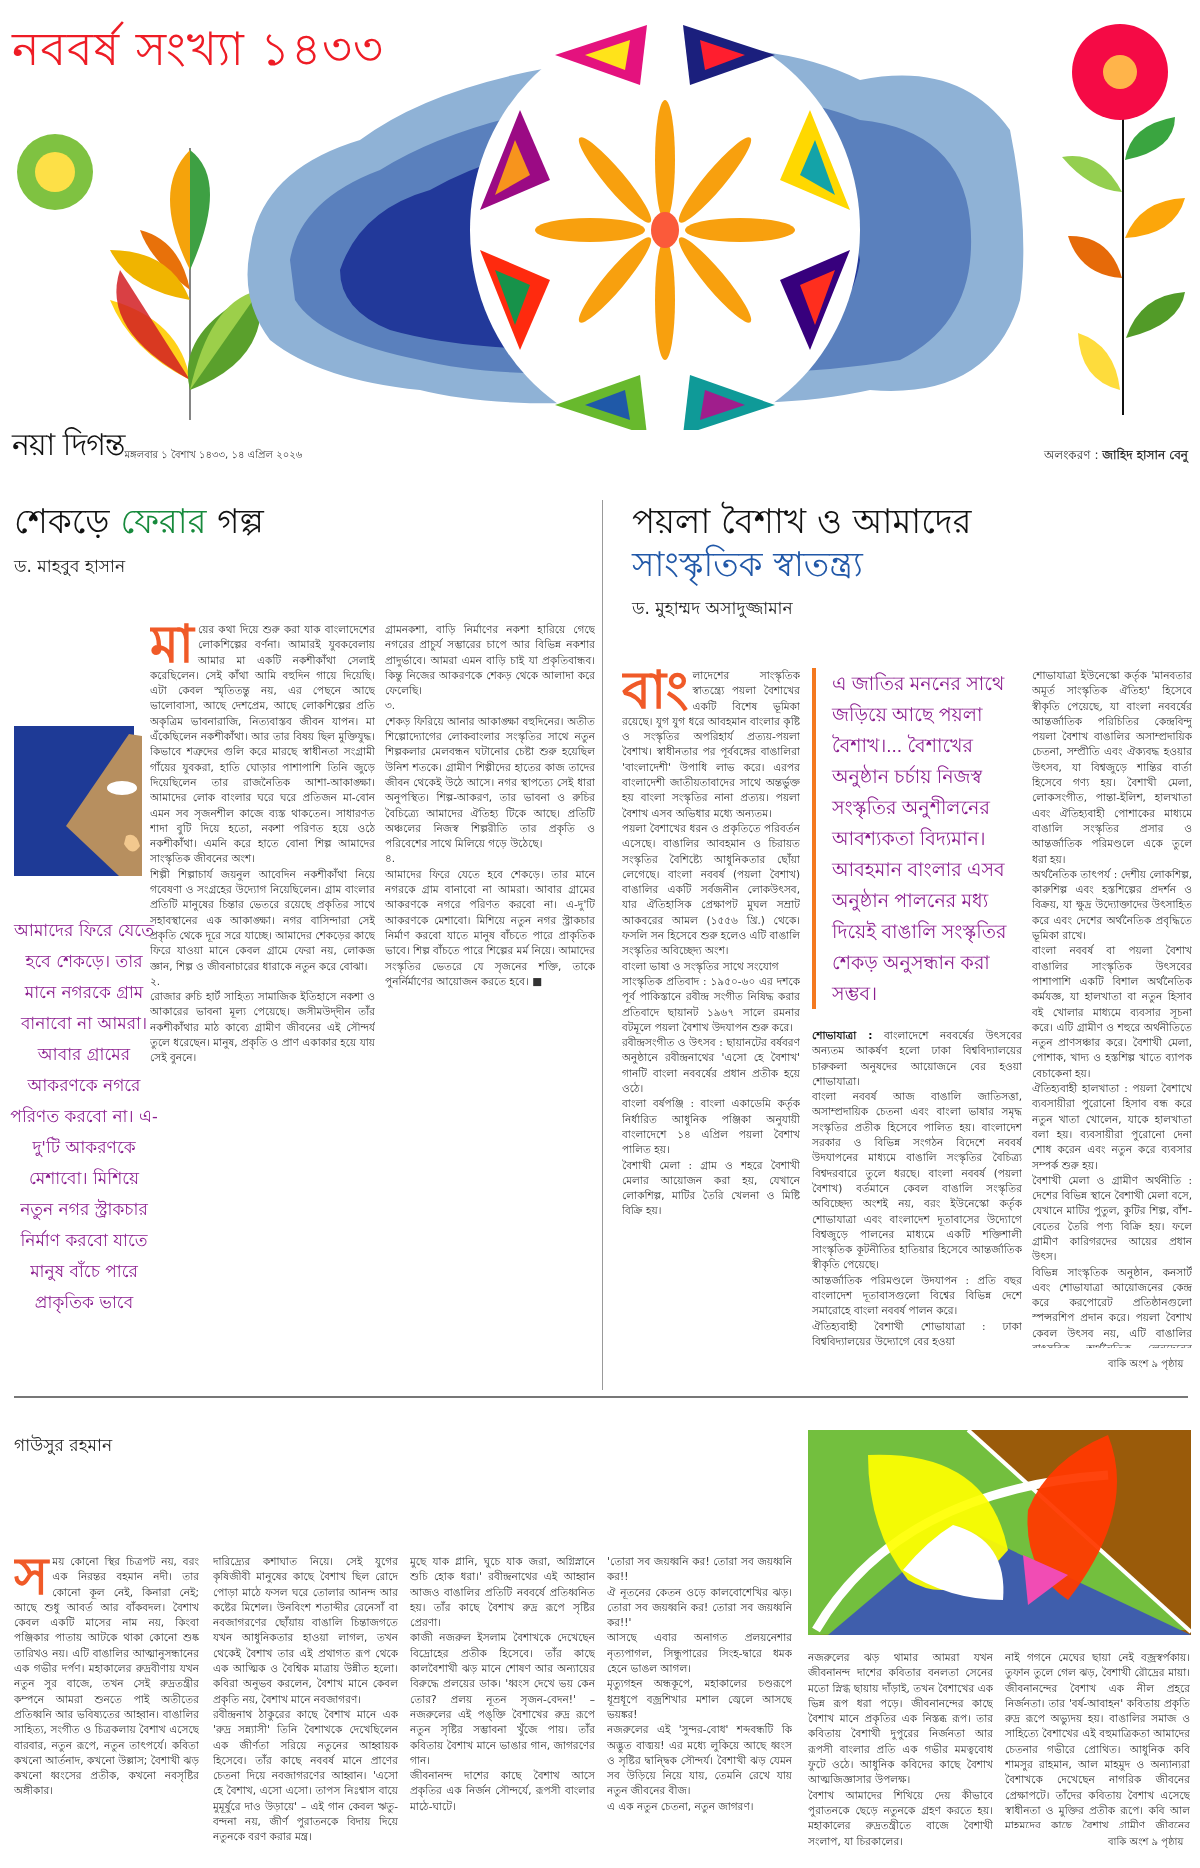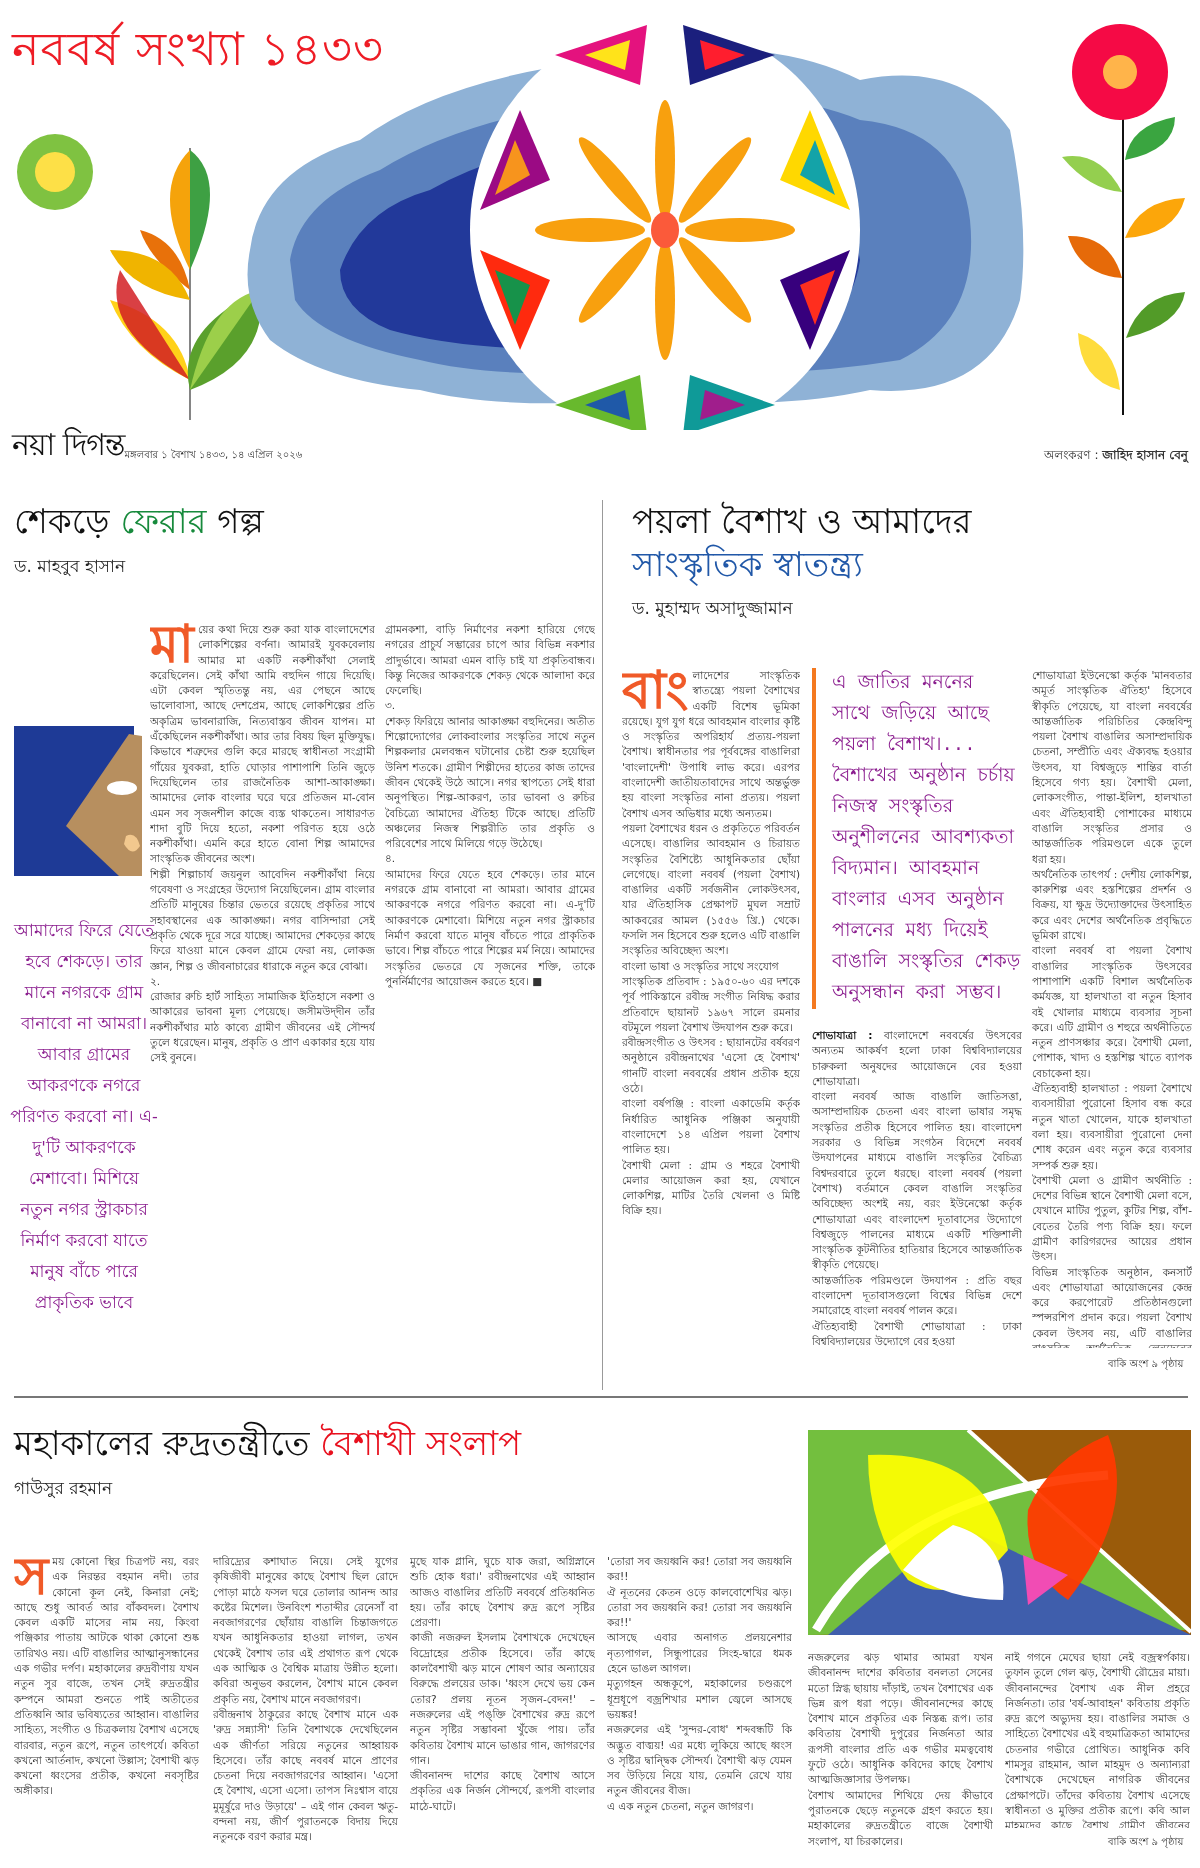--- a/index.html
+++ b/index.html
@@ -22,21 +22,21 @@
   .article { position: absolute; }
   .headline { font-family: "DejaVu Serif", serif; font-size: 34px; color: #111; line-height: 1.25; font-weight: normal; }
   .byline { font-size: 17px; color: #222; margin-top: 10px; }
   .col { position: absolute; font-size: 10.5px; line-height: 15.3px; color: #333; text-align: justify; }
   .dropcap { float: left; font-family: "DejaVu Serif", serif; font-size: 52px; line-height: 44px; margin-right: 4px; font-weight: bold; }
   .col b { color: #111; }
   .rule-v { position: absolute; width: 1px; background: #999; }
   .rule-h { position: absolute; height: 2px; background: #777; }
 
   .pullquote { position: absolute; text-align: center; color: #8b1e8f; font-family: "DejaVu Serif", serif; font-size: 17px; line-height: 31px; }
-  .pullquote-2 { position: absolute; color: #8b1e8f; font-family: Liberation Mono, monospace; font-size: 19px; line-height: 31px; border-left: 4px solid #f47920; padding-left: 16px; }
+  .pullquote-2 { position: absolute; color: #8b1e8f; font-family: Liberation Sans, sans-serif; font-size: 19px; line-height: 31px; border-left: 4px solid #f47920; padding-left: 16px; }
   .continued { position: absolute; font-size: 10px; color: #333; }
 </style>
 </head>
 <body>
 
 <div class="banner">
   <svg width="1200" height="430" viewBox="0 0 1200 430">
 
     <g>
       <line x1="190" y1="148" x2="190" y2="420" stroke="#333" stroke-width="1.2"></line>
@@ -185,23 +185,20 @@
 বাংলা নববর্ষ বা পয়লা বৈশাখ বাঙালির সাংস্কৃতিক উৎসবের পাশাপাশি একটি বিশাল অর্থনৈতিক কর্মযজ্ঞ, যা হালখাতা বা নতুন হিসাব বই খোলার মাধ্যমে ব্যবসার সূচনা করে। এটি গ্রামীণ ও শহুরে অর্থনীতিতে নতুন প্রাণসঞ্চার করে। বৈশাখী মেলা, পোশাক, খাদ্য ও হস্তশিল্প খাতে ব্যাপক বেচাকেনা হয়।
 ঐতিহ্যবাহী হালখাতা : পয়লা বৈশাখে ব্যবসায়ীরা পুরোনো হিসাব বন্ধ করে নতুন খাতা খোলেন, যাকে হালখাতা বলা হয়। ব্যবসায়ীরা পুরোনো দেনা শোধ করেন এবং নতুন করে ব্যবসার সম্পর্ক শুরু হয়।
 বৈশাখী মেলা ও গ্রামীণ অর্থনীতি : দেশের বিভিন্ন স্থানে বৈশাখী মেলা বসে, যেখানে মাটির পুতুল, কুটির শিল্প, বাঁশ-বেতের তৈরি পণ্য বিক্রি হয়। ফলে গ্রামীণ কারিগরদের আয়ের প্রধান উৎস।
 বিভিন্ন সাংস্কৃতিক অনুষ্ঠান, কনসার্ট এবং শোভাযাত্রা আয়োজনের কেন্দ্র করে করপোরেট প্রতিষ্ঠানগুলো স্পন্সরশিপ প্রদান করে। পয়লা বৈশাখ কেবল উৎসব নয়, এটি বাঙালির বাৎসরিক অর্থনৈতিক লেনদেনের একটি অন্যতম বড় উৎস, যা দেশের জাতীয় অর্থনীতিকে বেগবান করে।</div>
 
 <div class="continued" style="left:1108px; top:1356px;">বাকি অংশ ৯ পৃষ্ঠায়</div>
 
 <div class="rule-h" style="left:14px; top:1396px; width:1174px;"></div>
 
 <div class="article" style="left:14px; top:1422px; width:780px;">
-  <h2 class="headline">
-    <span>মহাকালের রুদ্রতন্ত্রীতে </span><span style="color:#e8101e;">বৈশাখী সংলাপ</span>
-  </h2>
   <div class="byline">গাউসুর রহমান</div>
 </div>
 
 <svg style="position:absolute; left:808px; top:1430px;" width="383" height="205" viewBox="0 0 383 205">
   <rect x="0" y="0" width="383" height="205" fill="#9a5b0a"></rect>
   <polygon points="0,0 160,0 383,200 0,205" fill="#73bf3e"></polygon>
   <polygon points="20,205 150,95 383,205" fill="#3f5eac"></polygon>
   <path d="M8 200 Q 90 60 300 45" stroke="#fff" stroke-width="9" fill="none"></path>
   <line x1="160" y1="0" x2="383" y2="202" stroke="#fff" stroke-width="4"></line>
   <path d="M60 25 Q 180 20 200 120 Q 150 180 100 150 Q 60 100 60 25 Z" fill="#ffff00" opacity="0.92"></path>

